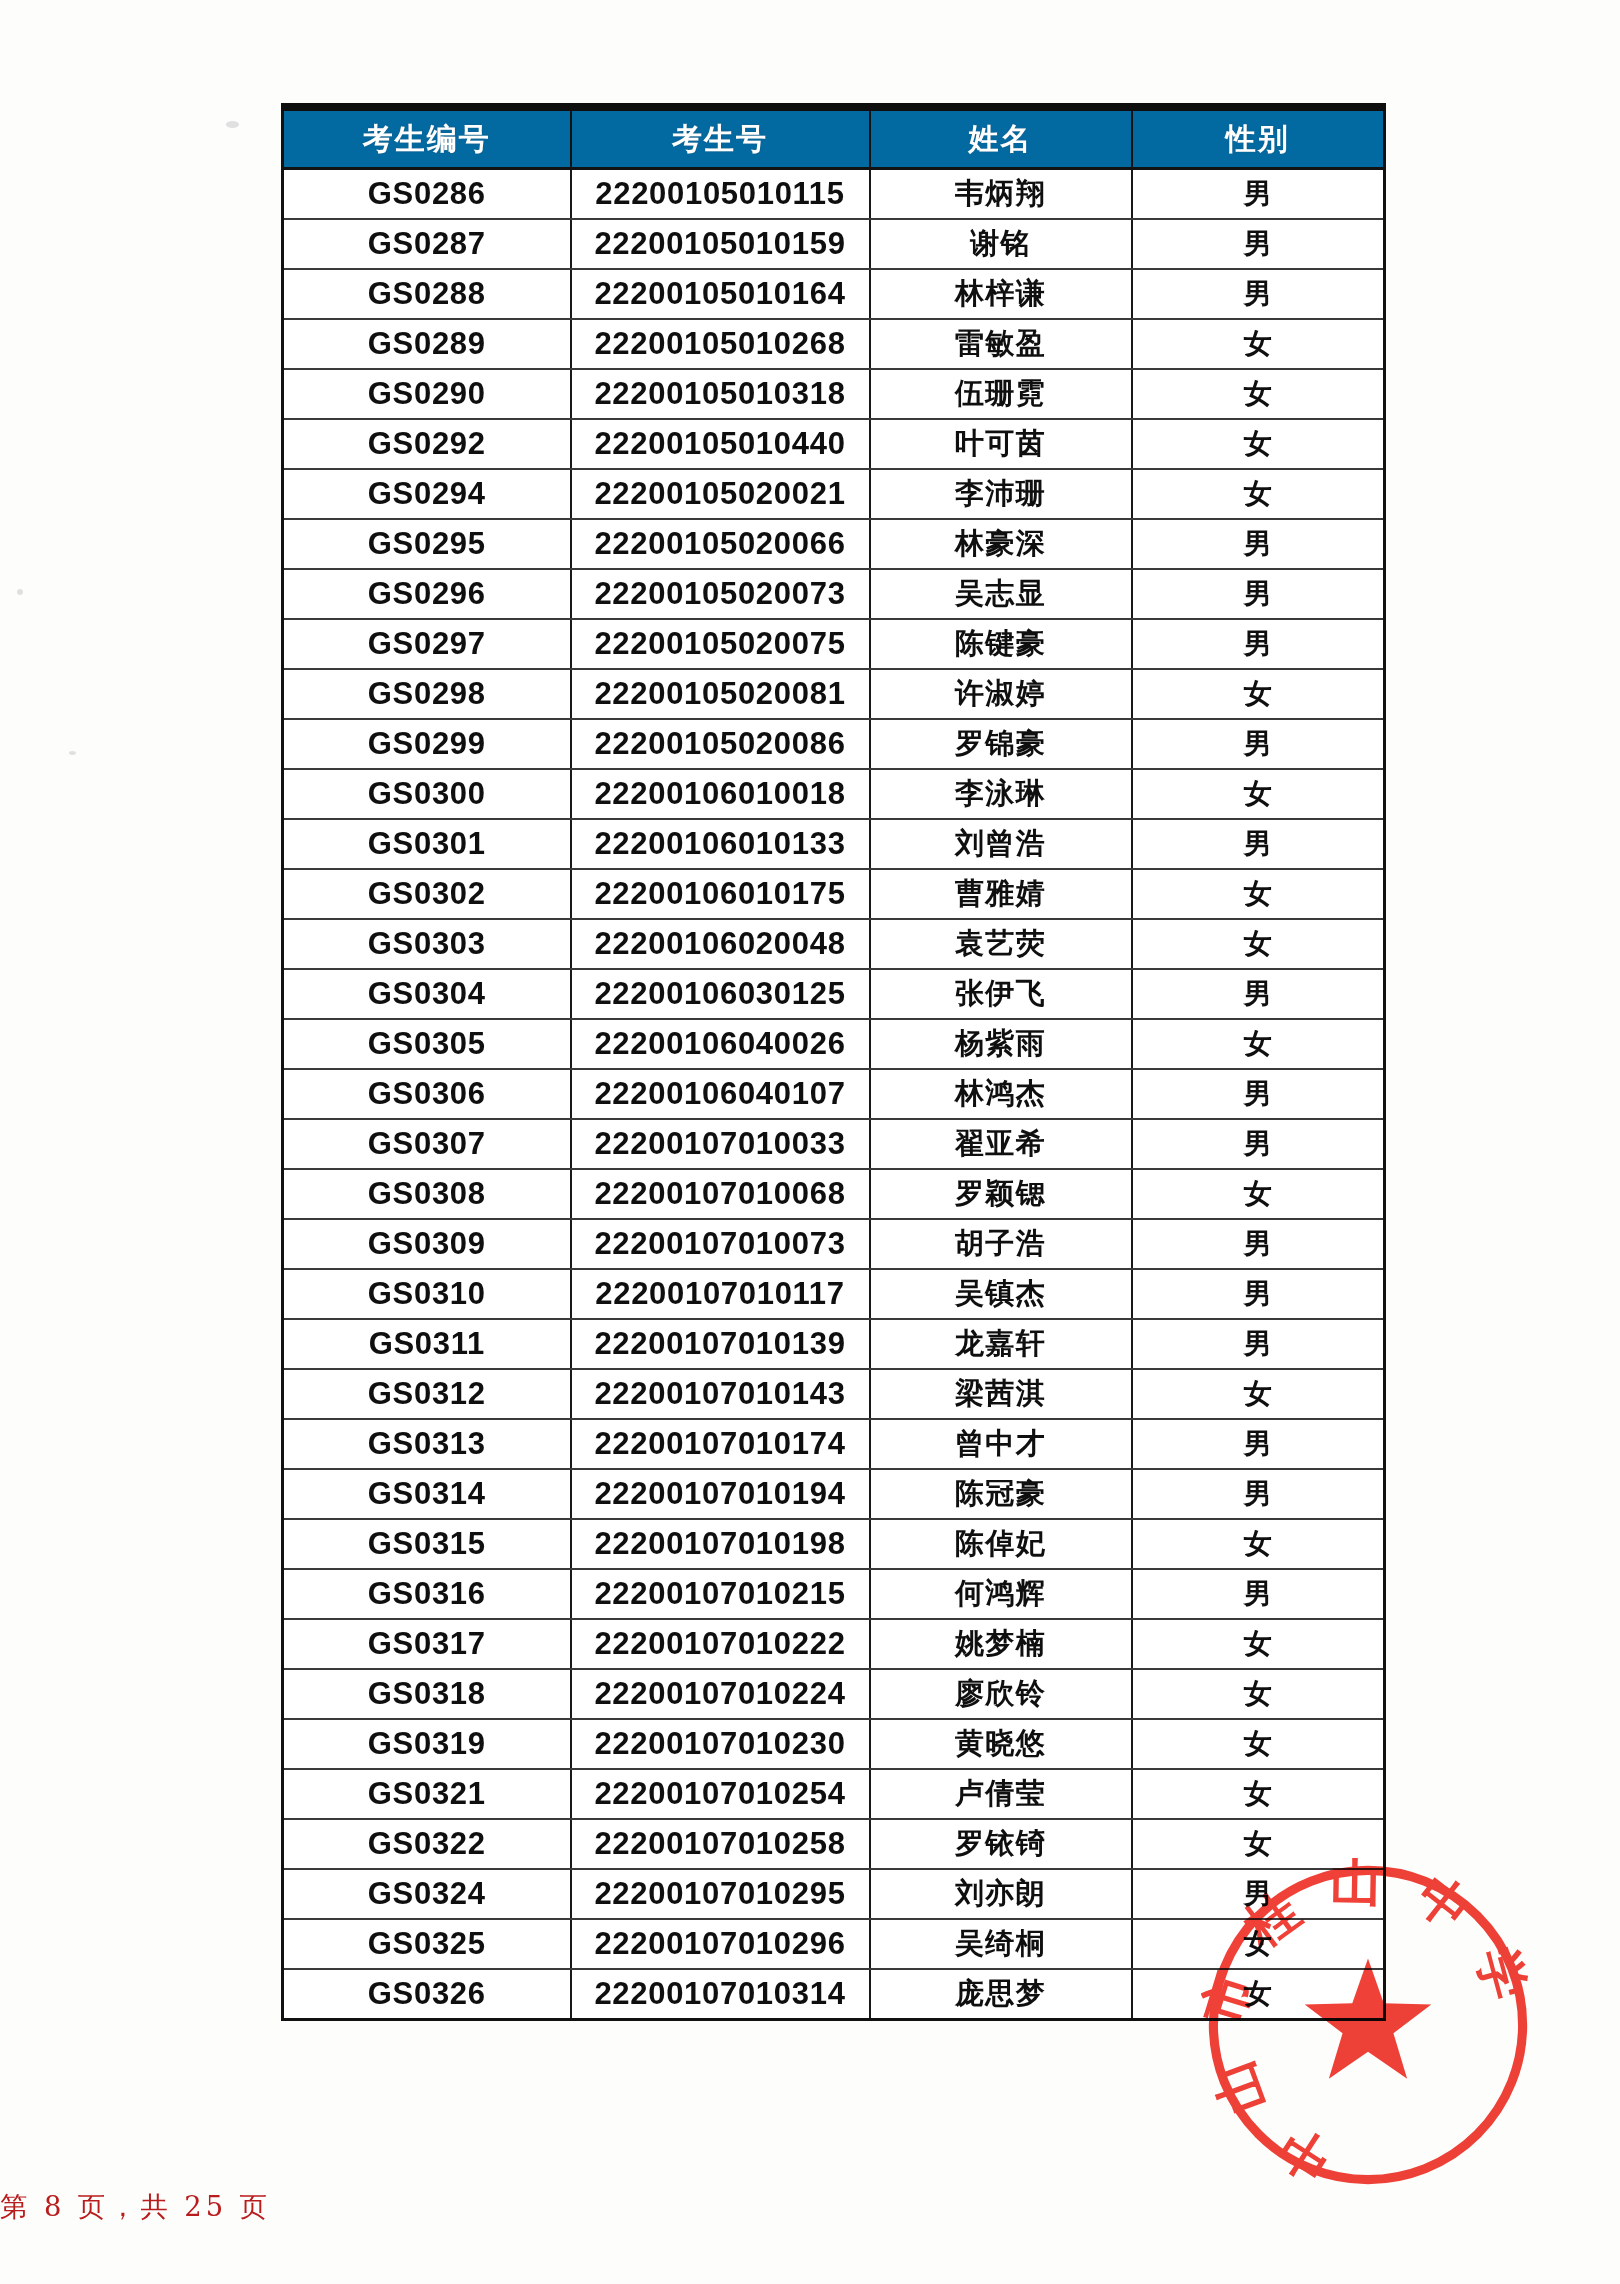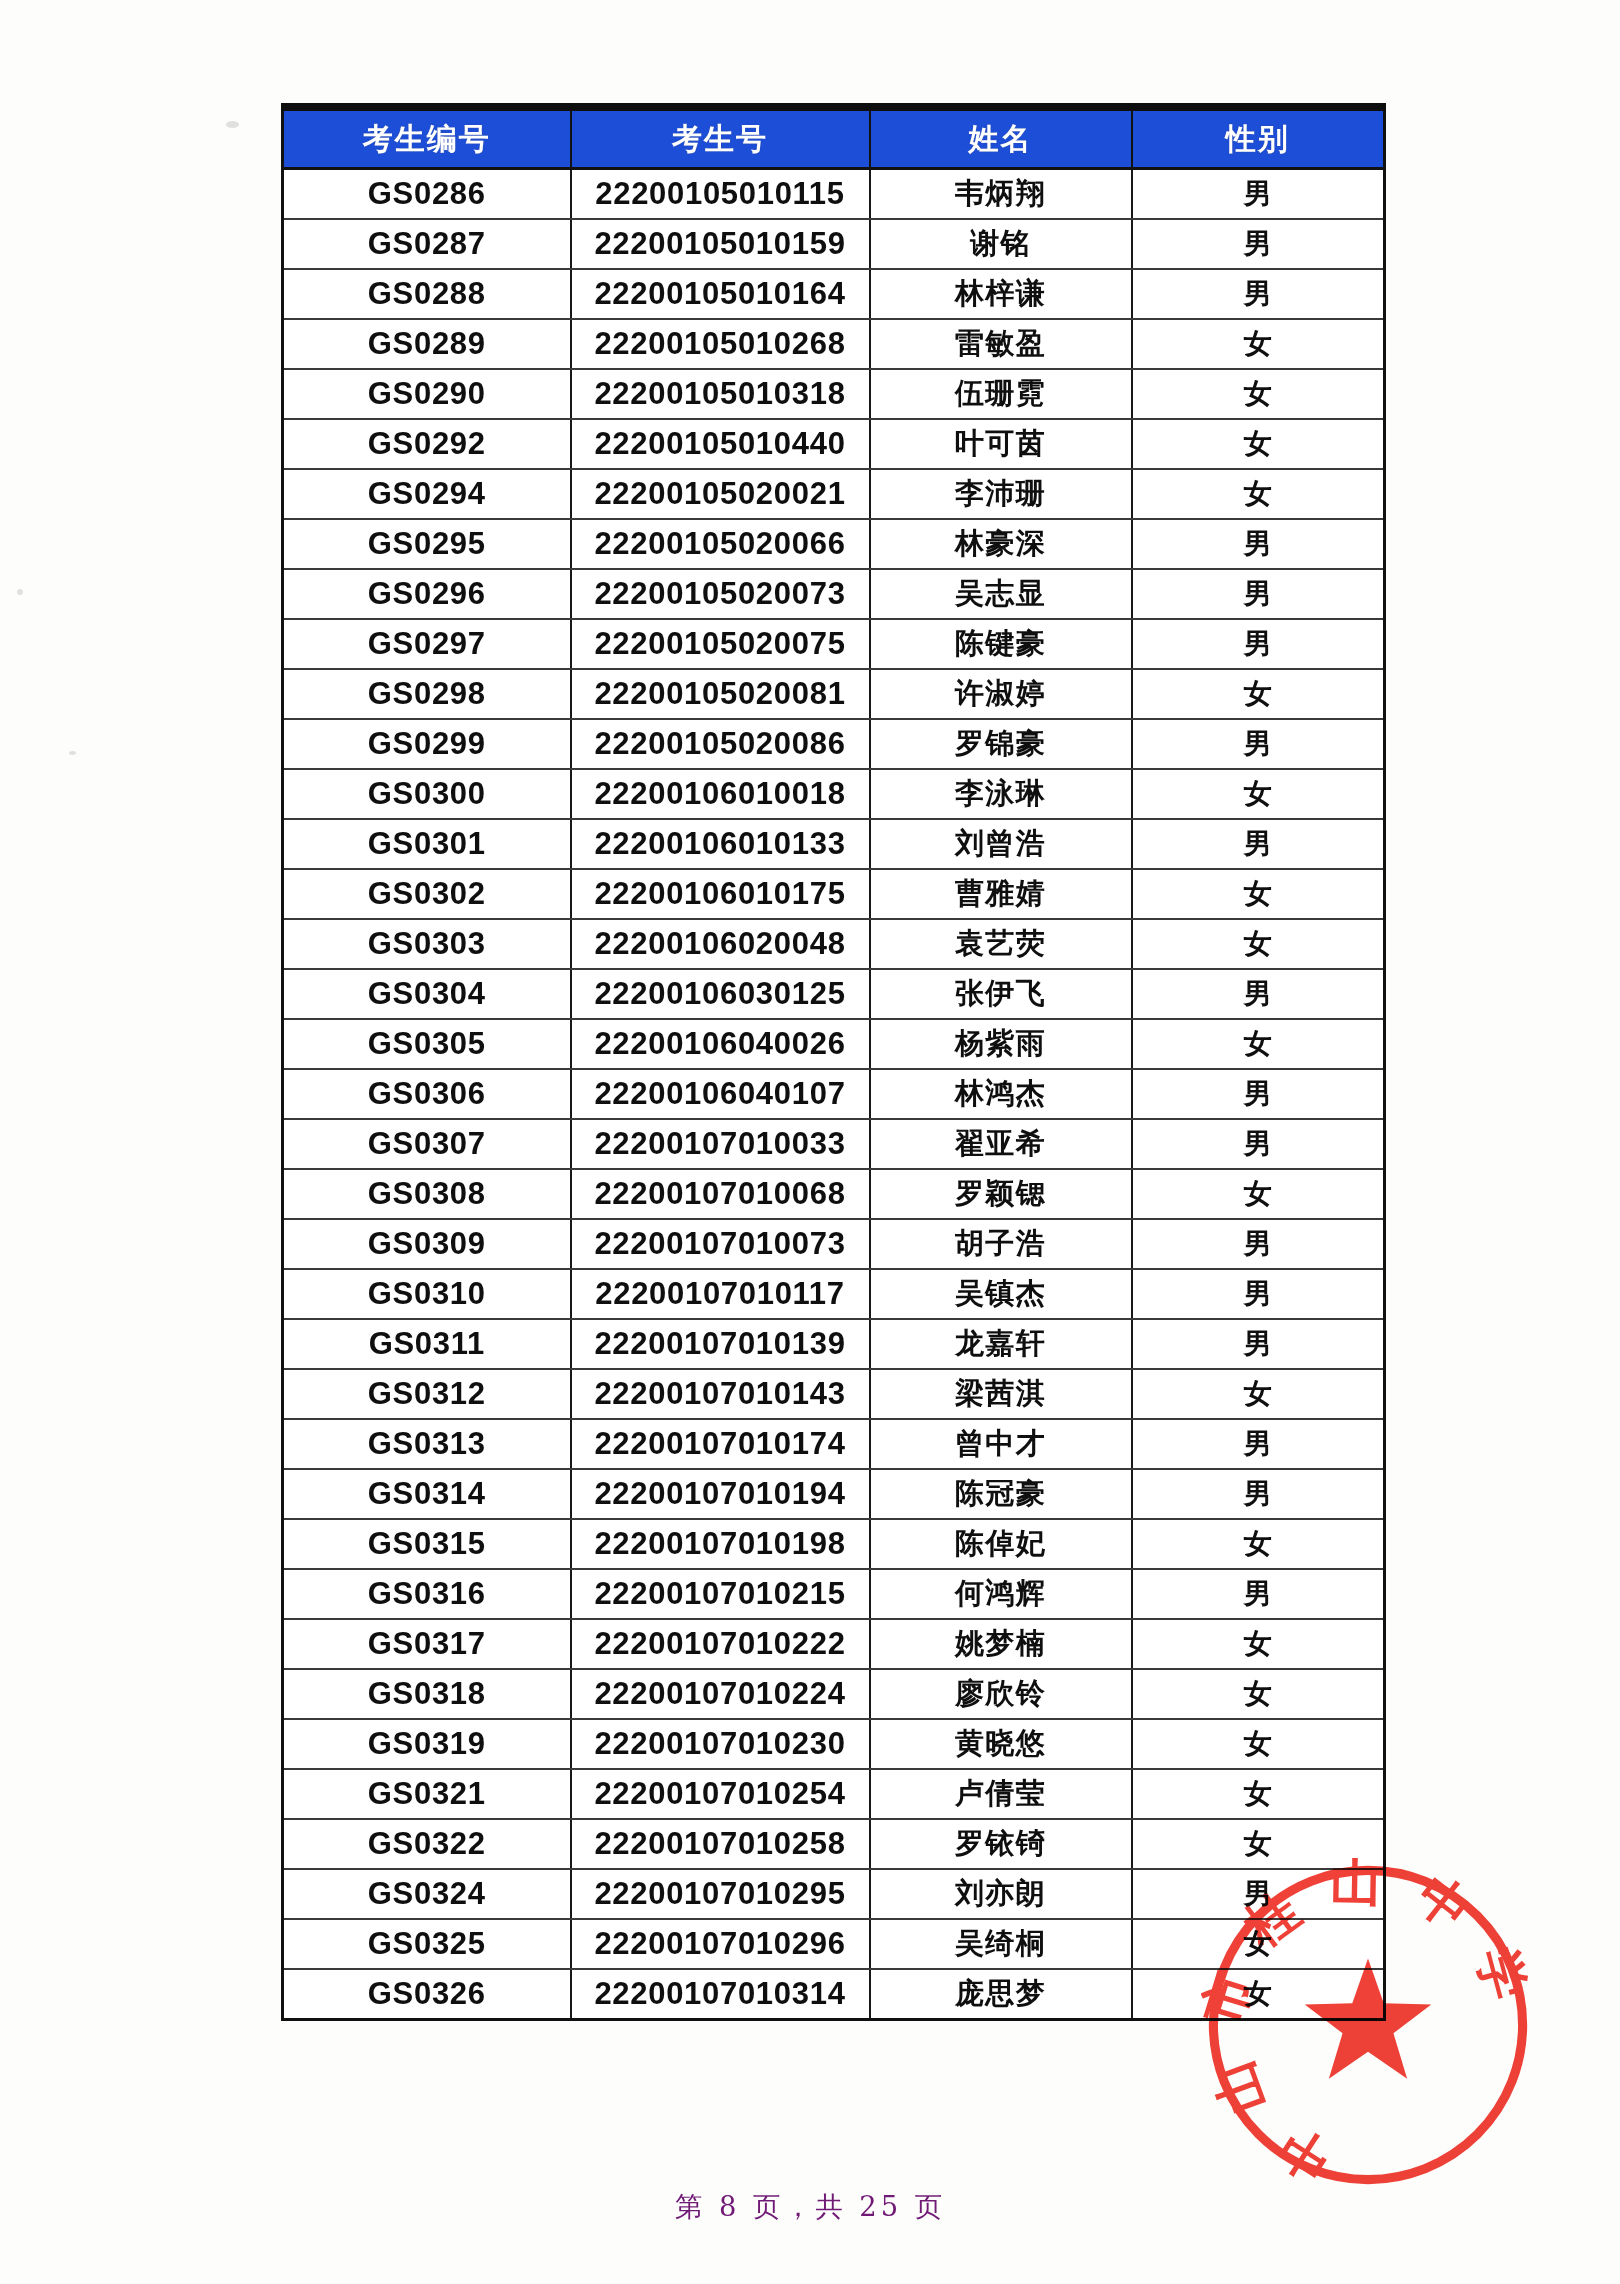--- a/index.html
+++ b/index.html
@@ -16,21 +16,21 @@
   table.roster{
     position:absolute;left:281px;top:103px;
     width:1102px;
     border-collapse:collapse;
     table-layout:fixed;
     background:#fff;
   }
   table.roster{border:3.9px solid #111;border-top:8.5px solid #0e0e0e;}
   table.roster th{
     height:54px;
-    background:#1d4ed8;
+    background:#0369a1;
     color:#ffffff;
     font-size:30px;
     font-weight:bold;
     letter-spacing:2px;
     border-right:2.6px solid #121212;
     border-bottom:3.3px solid #121212;
     text-shadow:0 0 1.3px rgba(80,80,80,.45);
   }
   table.roster td{
     height:46px;
@@ -49,24 +49,24 @@
     font-size:31px;
     letter-spacing:0.7px;
     font-family:"Liberation Sans",sans-serif;
   }
   td.c-name{font-size:29px;font-weight:600;letter-spacing:1.3px;margin-top:26px;}
   td.c-gender{font-size:28px;font-weight:600;}
 
   
   .page-footer{
     position:absolute;left:0;top:2189px;width:100%;
-    text-align:center;
+    text-align:left;
     font-family:"DejaVu Serif","Liberation Serif",serif;
     font-size:27.4px;
-    color:#701a75;
+    color:#b91c1c;
     letter-spacing:3.9px;
   }
 
   
   .stamp{
     position:absolute;left:1201px;top:1858px;
     width:334px;height:334px;
     mix-blend-mode:multiply;
     opacity:.93;
     pointer-events:none;

